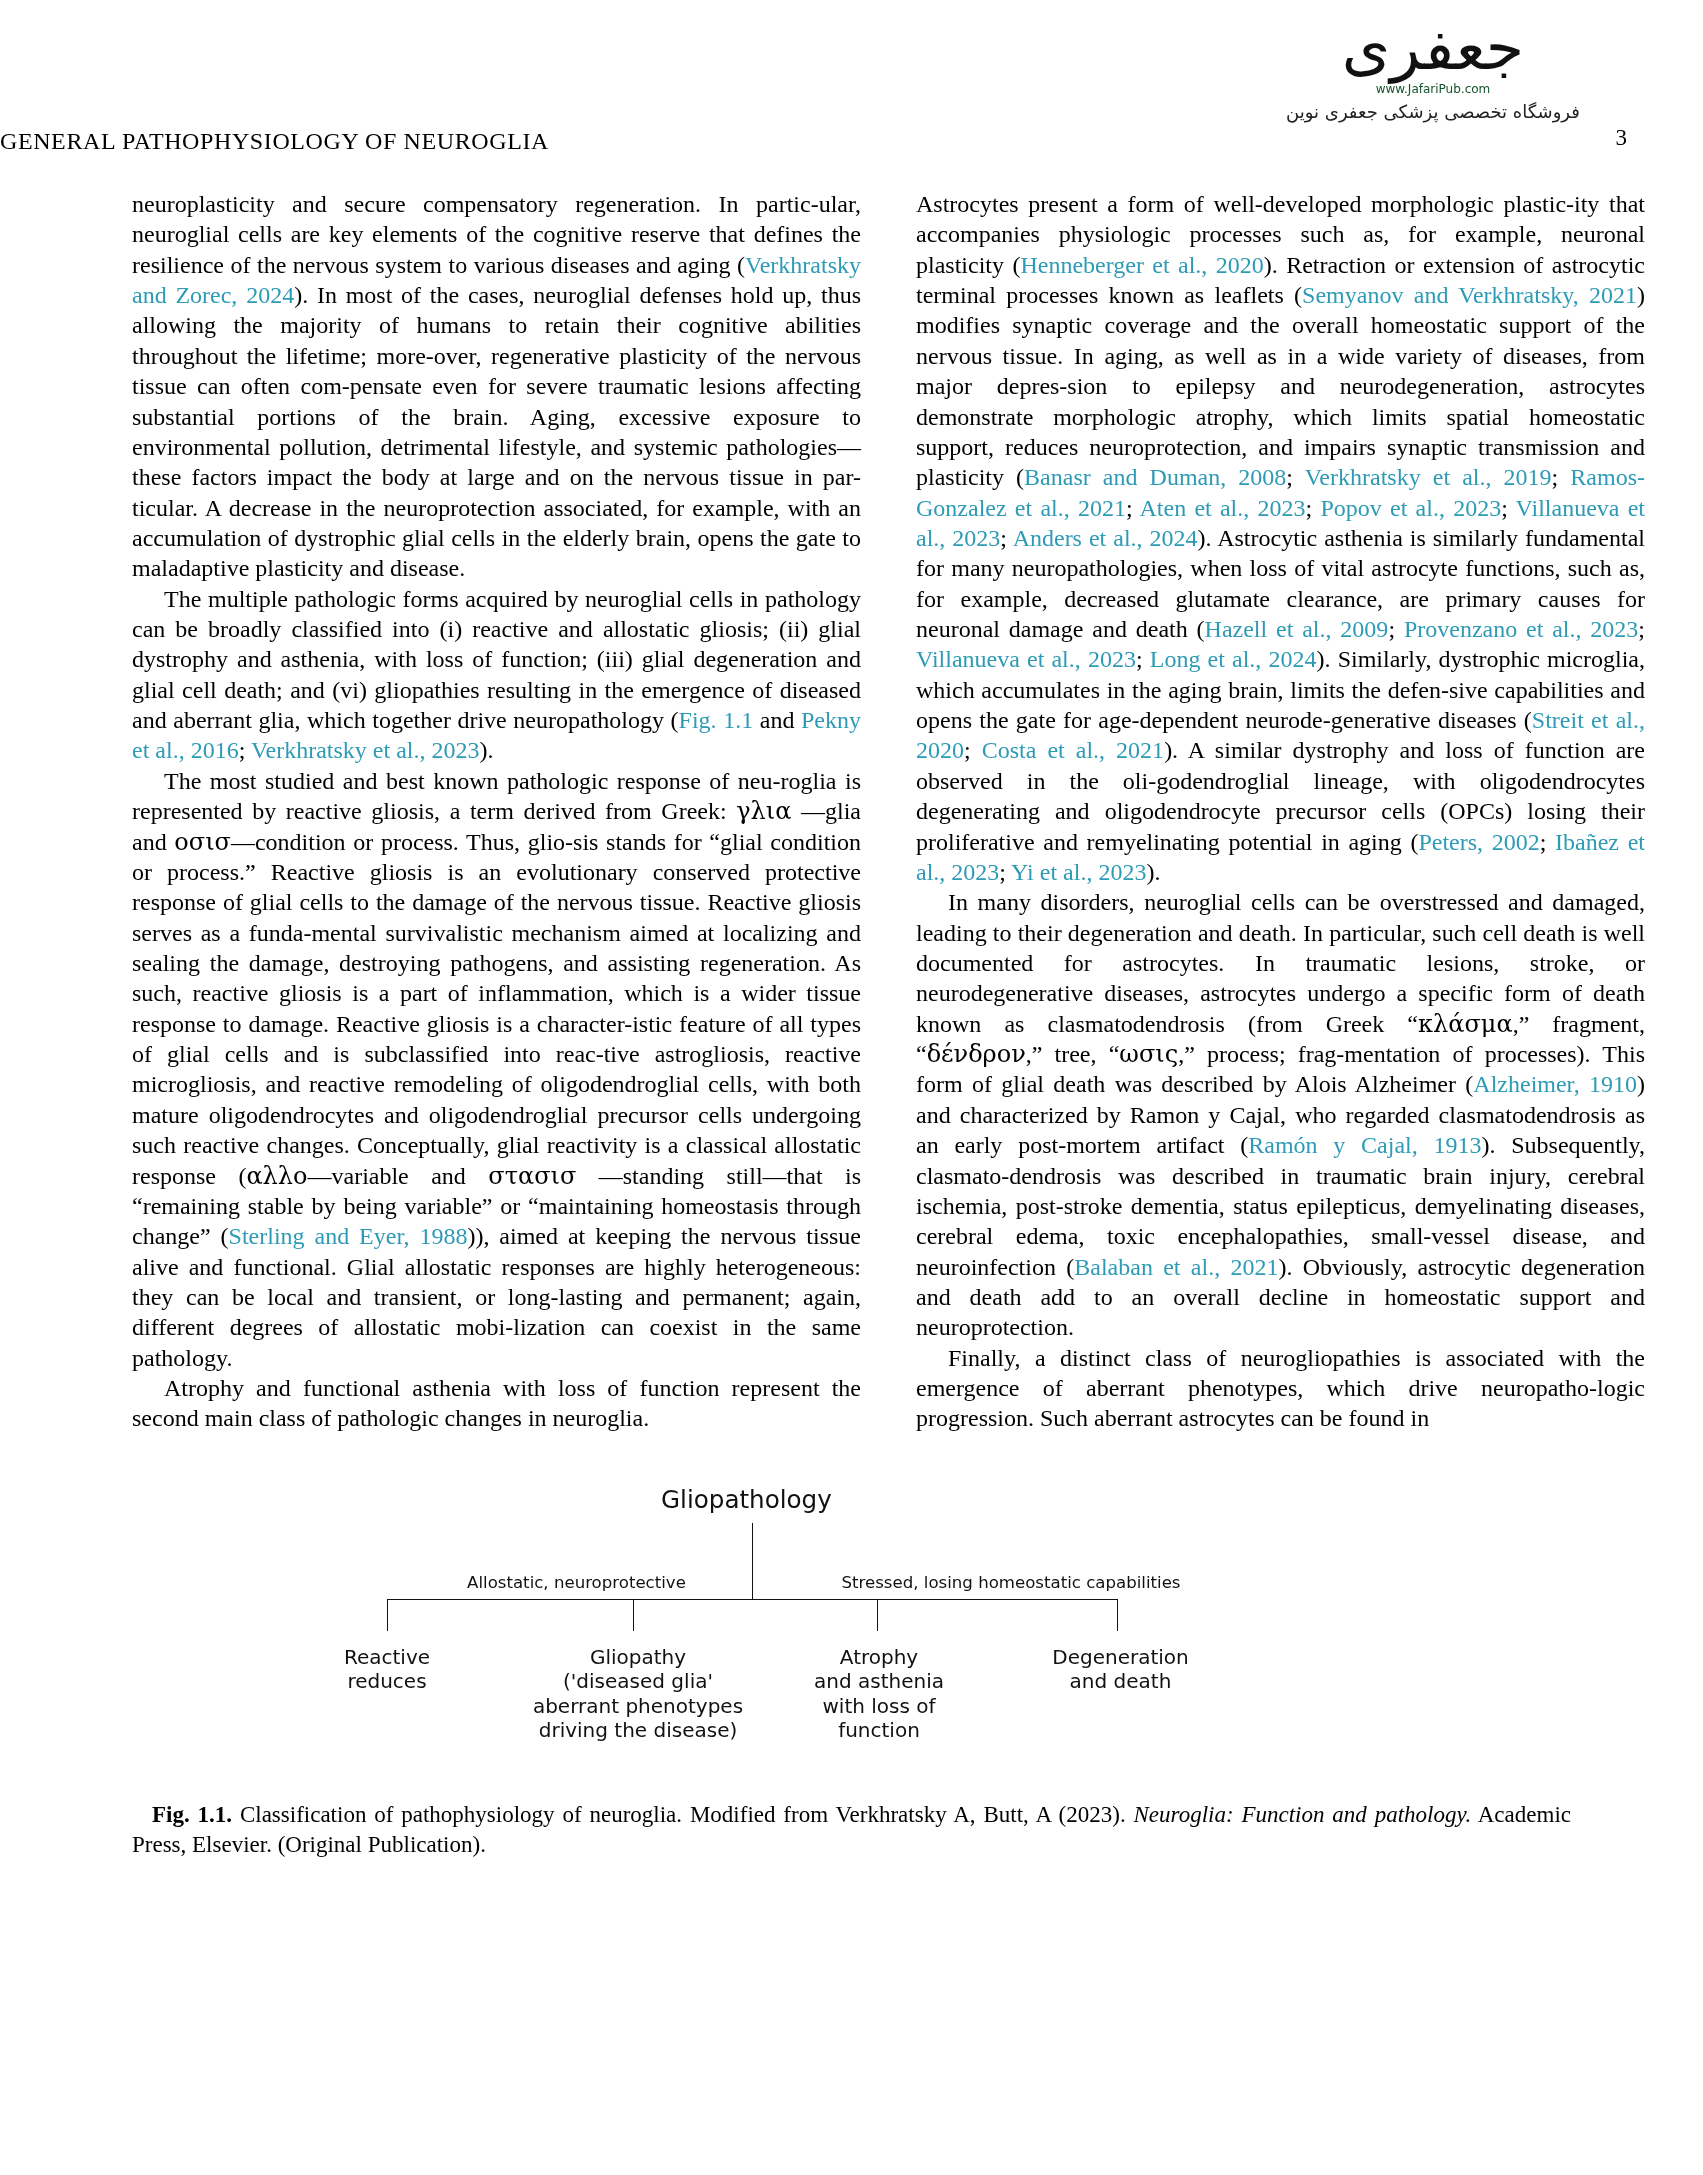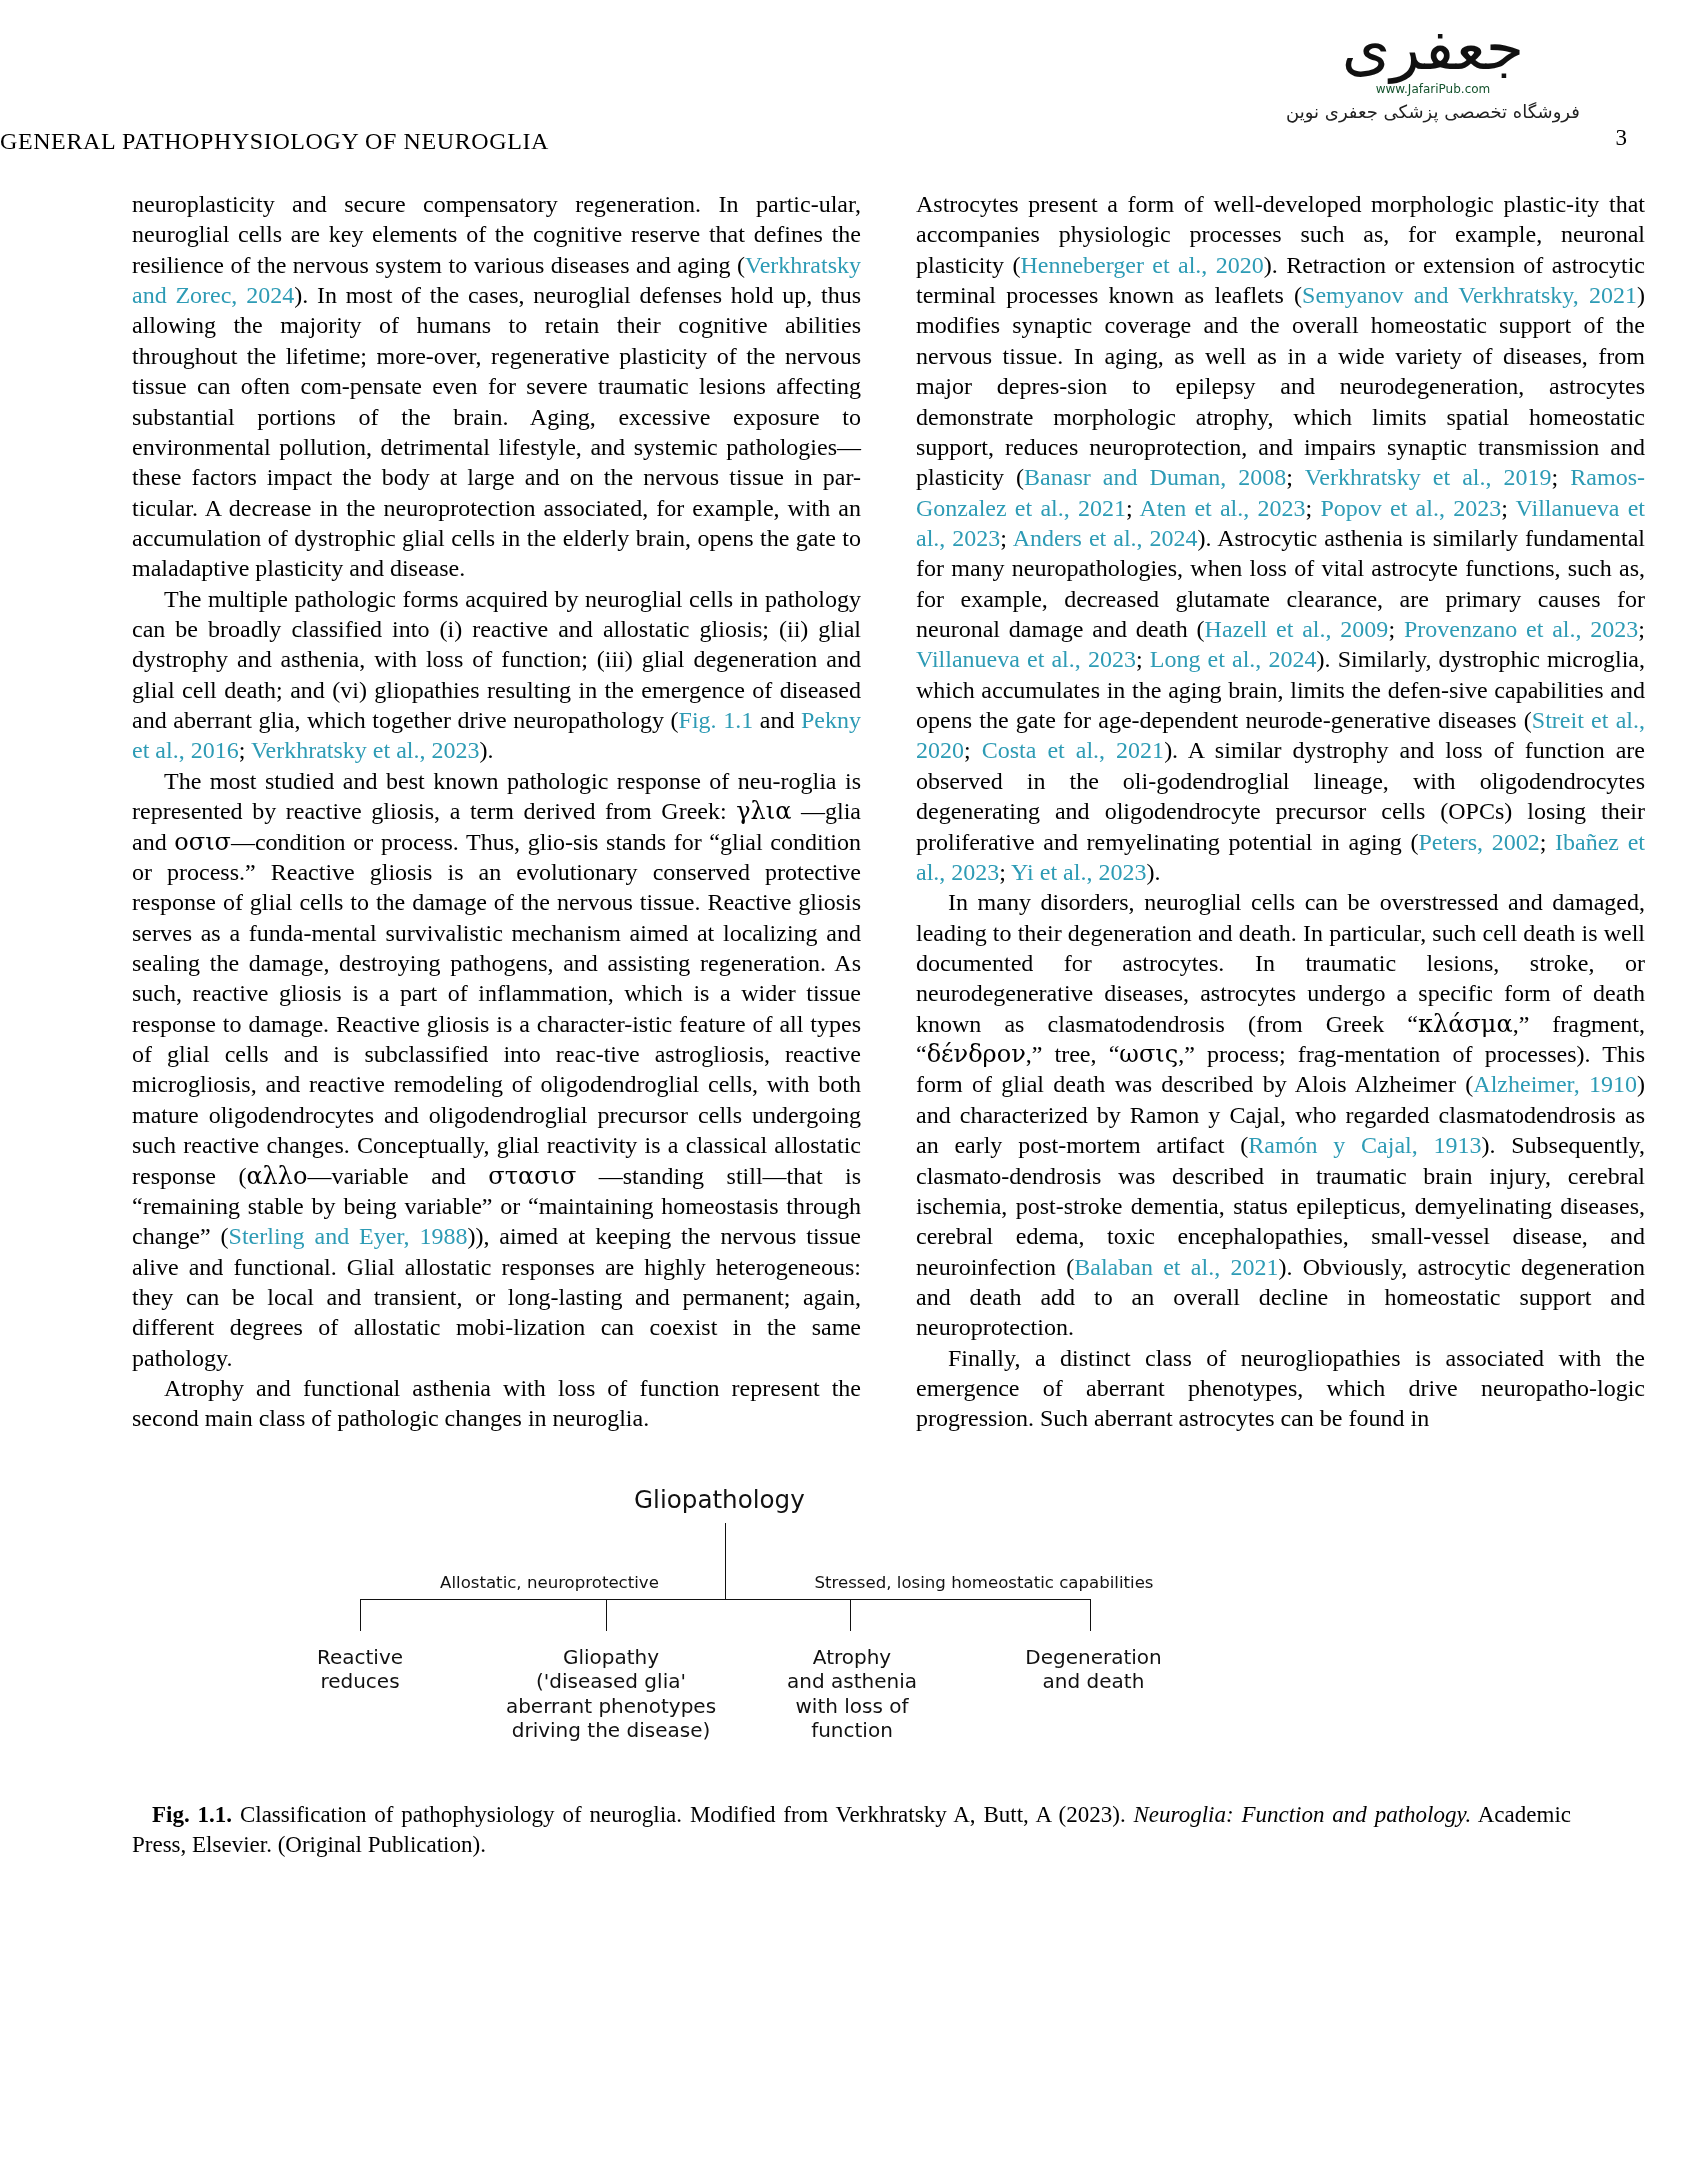--- a/index.html
+++ b/index.html
@@ -99,21 +99,21 @@
   .cite {
     color: #2d9bb5;
   }
   .greek {
     font-family: "DejaVu Serif", serif;
   }
 
   
   .figure {
     margin: 44px 0 0 0;
-    padding: 0 76px;
+    padding: 0 103px;
     box-sizing: border-box;
   }
   .fig-canvas {
     position: relative;
     height: 284px;
     font-family: "DejaVu Sans", sans-serif;
   }
   .fig-title {
     position: absolute;
     left: 558px;

